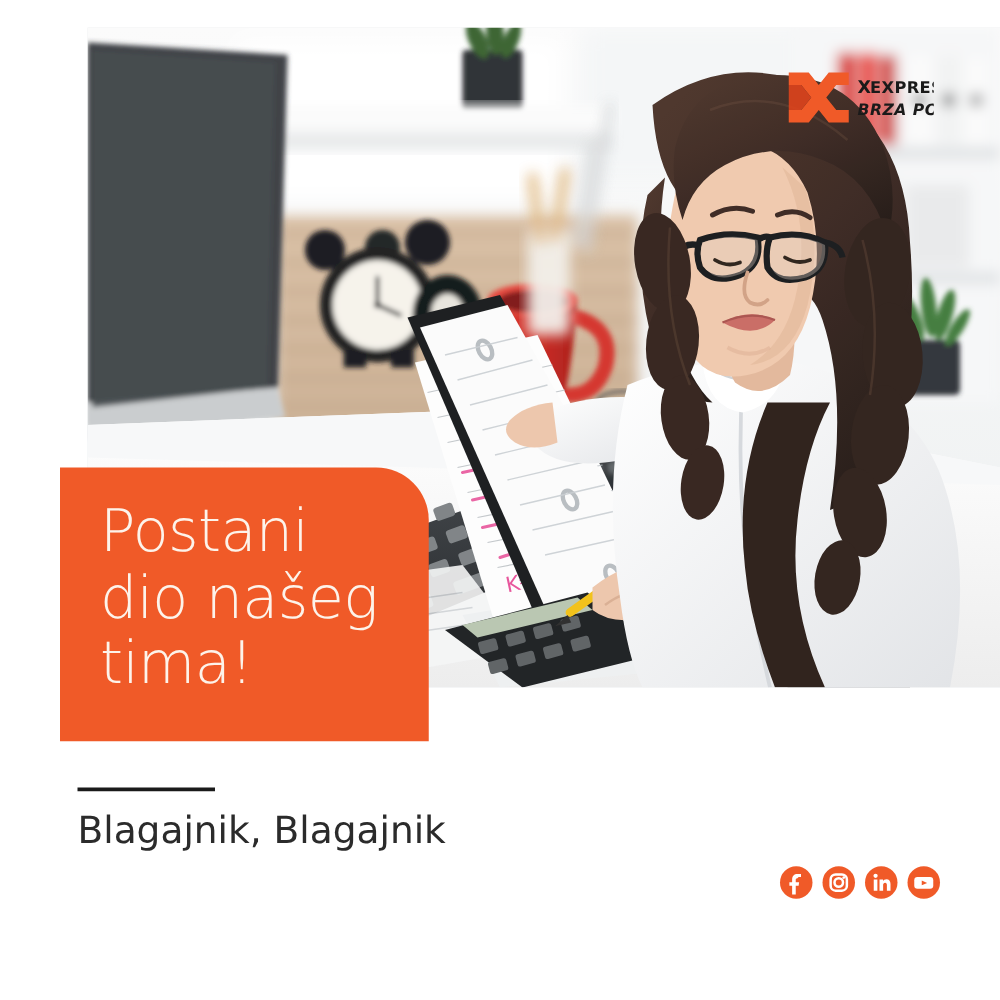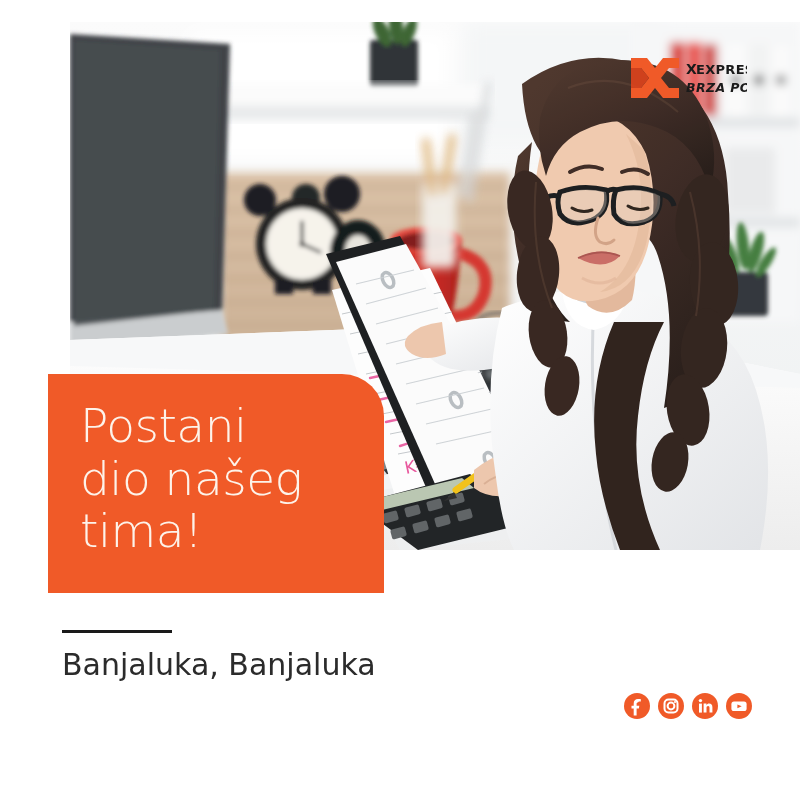--- a/index.html
+++ b/index.html
@@ -38,21 +38,21 @@
     position: absolute;
     left: 627px; top: 52px;
     width: 120px; height: 52px;
   }
   .logo svg { display: block; width: 120px; height: 52px; }
 
   
   .orange-panel {
     position: absolute;
     left: 48px; top: 374px;
-    width: 336px; height: 219px;
+    width: 295px; height: 219px;
     background: #F05A28;
     border-top-right-radius: 42px;
     box-sizing: border-box;
     padding: 26px 0 0 32px;
   }
   .headline {
     color: #FDF3EA;
     font-family: "DejaVu Sans", sans-serif;
     font-weight: 300;
     font-size: 47px;
@@ -523,21 +523,21 @@
   </div>
 
   <div class="orange-panel">
     <div class="headline">Postani
 dio našeg
 tima!</div>
   </div>
 
   <div class="job-block">
     <div class="job-rule"></div>
-    <div class="job-value">Banjaluka, Banjaluka</div>
+    <div class="job-value">Blagajnik, Blagajnik</div>
   </div>
 
   <div class="socials">
     <span class="social-icon">
       <svg width="26" height="26" viewBox="0 0 26 26">
         <path d="M14.9 8.6h1.9V6.2c-.3 0-1.5-.1-2.8-.1-2.7 0-4.3 1.6-4.3 4.6v2.1H7.5v2.7h2.2v7h2.9v-7h2.3l.4-2.7h-2.7v-1.8c0-.8.2-1.4 1.3-1.4z" fill="#ffffff"></path>
       </svg>
     </span>
     <span class="social-icon">
       <svg width="26" height="26" viewBox="0 0 26 26">

